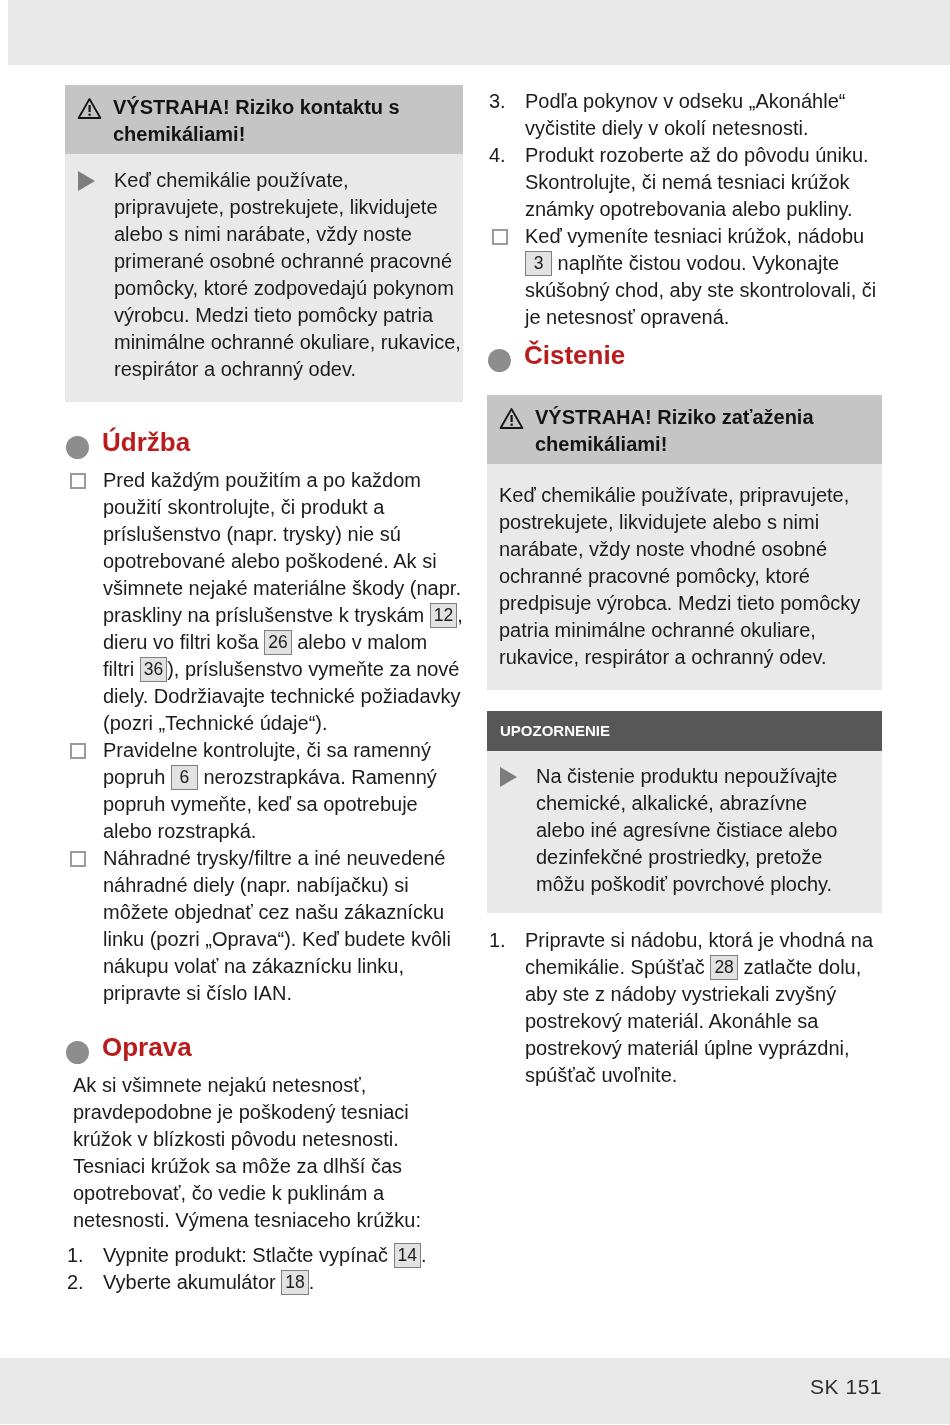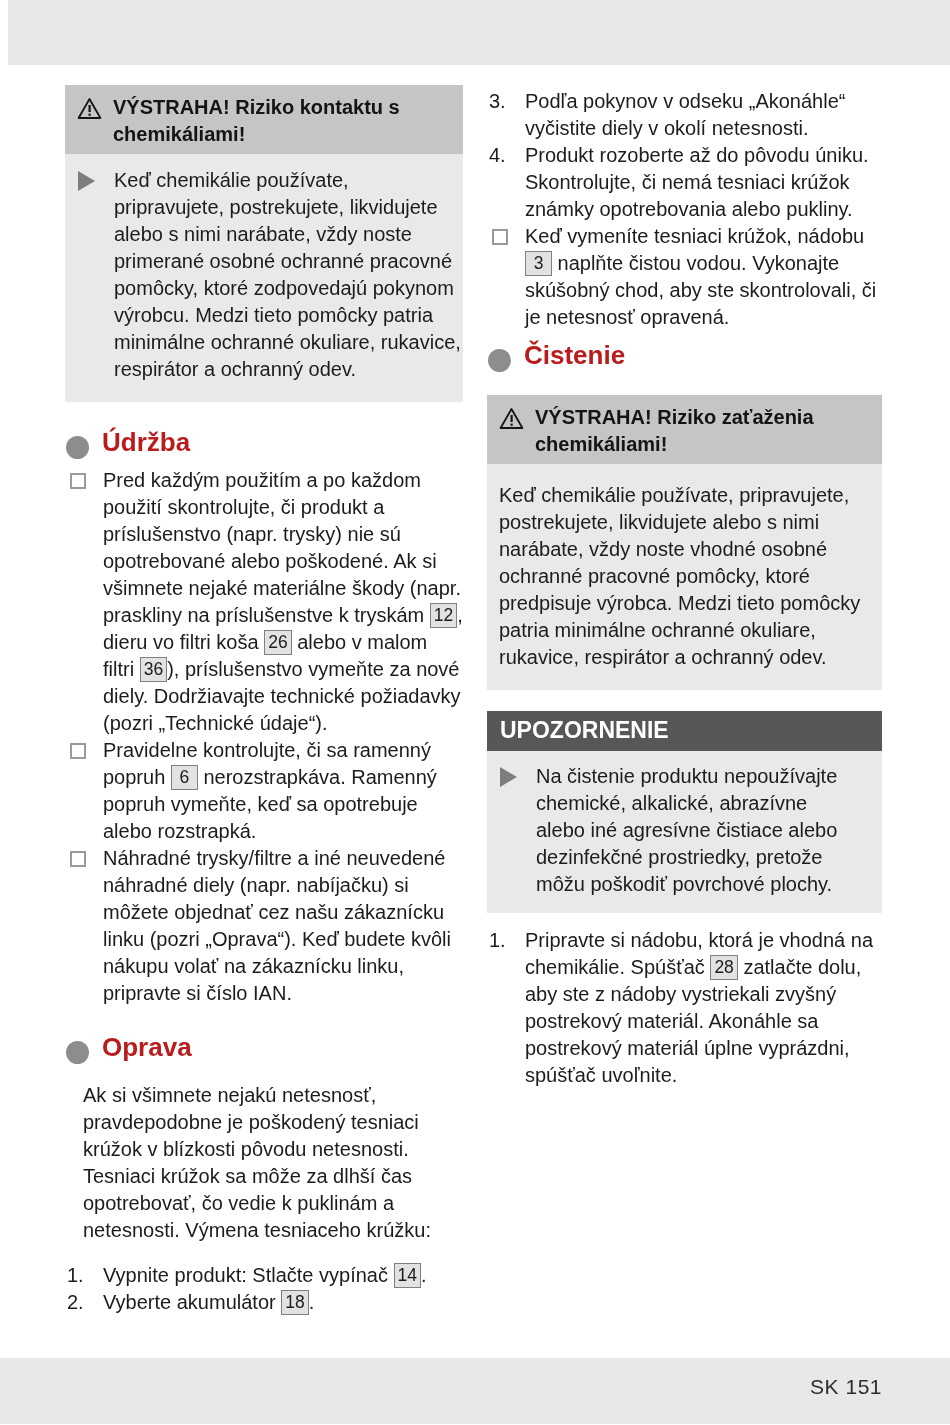--- a/index.html
+++ b/index.html
@@ -31,21 +31,21 @@
   .arrow-icon {
     flex:none; width:0; height:0; margin:4px 0 0 1px;
     border-left:17px solid #7d7d7d;
     border-top:10px solid transparent; border-bottom:10px solid transparent;
   }
   .arrow-text { margin-left:19px; }
 
   
   .notice-head {
     background:#575757; color:#ffffff; font-weight:bold;
-    padding:6px 12px 7px 13px; font-size:23px; line-height:27px;
+    padding:6px 12px 7px 13px; font-size:15px; line-height:27px;
   }
   .notice-body { background:#e9e9e9; padding:12px 28px 15px 12px; }
 
   
   .sect {
     display:flex; align-items:flex-end; margin:24px 0 8px 0;
     font-size:26px; line-height:33px; font-weight:bold; color:#b91c1c;
   }
   .dot { flex:none; width:23px; height:23px; border-radius:50%; background:#8d8d8d; margin:1px 13px 0 1px; }
 
@@ -55,21 +55,21 @@
     flex:none; box-sizing:border-box; width:16px; height:16px;
     border:2px solid #9a9a9a; background:transparent; margin:6px 0 0 5px;
   }
   .check-text { margin-left:17px; flex:1; }
 
   
   .num-item { display:flex; }
   .num-label { flex:none; width:38px; padding-left:2px; box-sizing:border-box; }
   .num-text { flex:1; }
 
-  .para { margin:18px; }
+  .para { margin:8px; }
 
   
   .refbox {
     display:inline-block; box-sizing:border-box; min-width:27px; padding:0 3px;
     border:1px solid #7f7f7f; background:#e2e2e2; color:#1c1c1c;
     font-size:17.5px; line-height:23px; text-align:center; vertical-align:1px;
   }
 </style>
 </head>
 <body>

